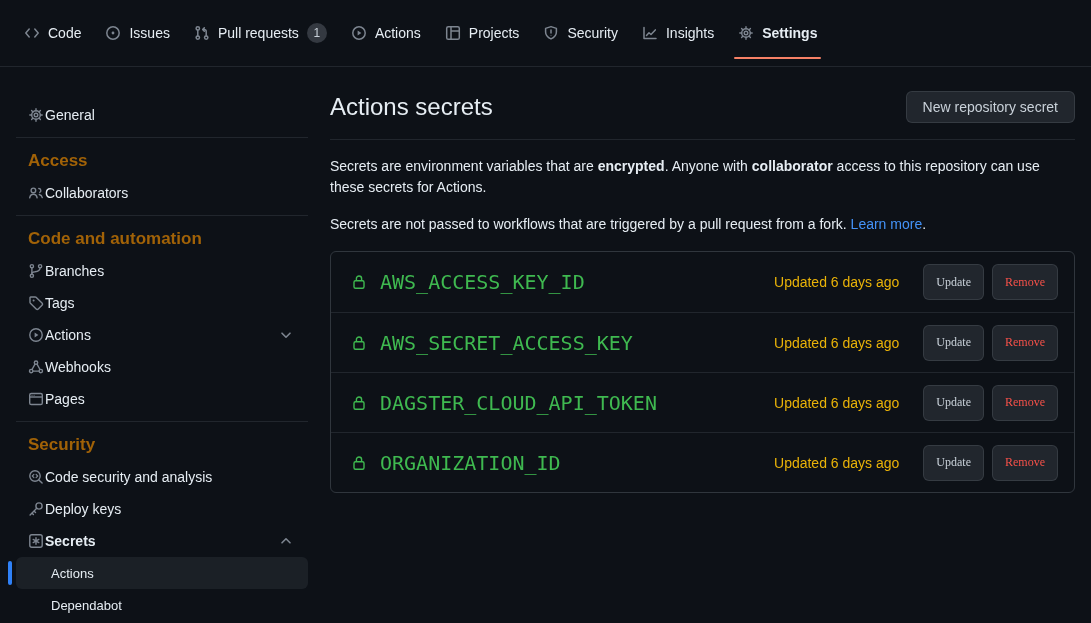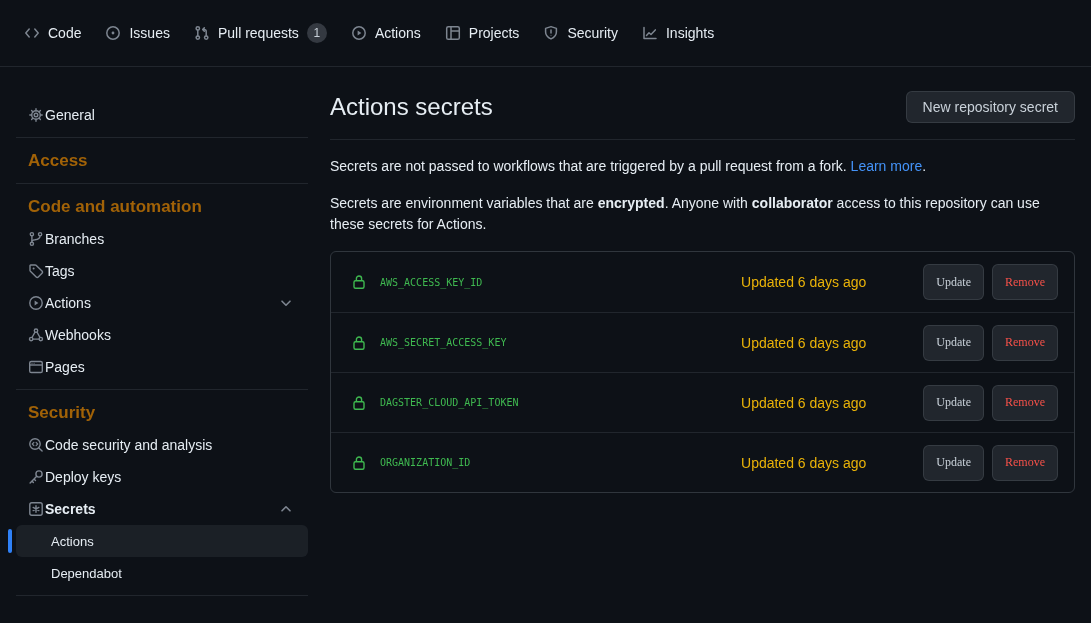--- a/index.html
+++ b/index.html
@@ -43,32 +43,32 @@
   .bold { font-weight:700; }
   .fs13 { font-size:13px; }
 
   
   .main { flex:1; padding:24px 16px 0 16px; }
   .main-header { display:flex; align-items:center; justify-content:space-between;gap:23px; }
   .page-title { font-size:24px; font-weight:400; color:#e6edf3; }
   .btn { display:inline-flex; align-items:center; justify-content:center;
     background:#21262d; border:1px solid rgba(240,246,252,0.1); border-radius:6px;
     color:#c9d1d9; font-weight:500; cursor:pointer;
-    font-family:"Liberation Sans", sans-serif;margin-left:33px; }
+    font-family:"Liberation Sans", sans-serif; }
   .btn-primary-header { height:32px; padding:0 16px; font-size:14px; }
   .main-divider { border:none; border-top:1px solid #21262d; margin-top:16px; }
   .desc { margin-top:16px; line-height:21px; color:#e6edf3; max-width:745px; }
   .desc b { font-weight:700; }
   .link { color:#4493f8; text-decoration:none; cursor:pointer; }
 
   .secrets-table { margin-top:16px; border:1px solid #30363d; border-radius:6px; }
   .secret-row { display:flex; align-items:center; height:60px; padding:0 16px 0 20px; }
   .secret-row + .secret-row { border-top:1px solid #21262d; }
   .secret-name { margin-left:13px; font-family:"DejaVu Sans Mono", monospace;
-    font-size:10px; color:#3fb950; }
+    font-size:20px; color:#3fb950; }
   .row-spacer { flex:1; }
   .updated { color:#eab308; margin-right:24px; }
   .btn-row { height:36px; padding:0 12px; font-size:12px; font-weight:500;font-family:Liberation Serif, serif; }
   .btn-row + .btn-row { margin-left:8px; }
   .btn-danger { color:#f85149; }
 </style>
 </head>
 <body>
 
 <header class="topnav">
@@ -118,35 +118,52 @@
       </svg>
     <span>Security</span>
   </div>
   <div class="nav-item">
     <svg class="ic" width="16" height="16" viewBox="0 0 16 16" fill="none" stroke="currentColor" stroke-width="1.5" stroke-linecap="round" stroke-linejoin="round">
         <path d="M2 2.5v11h12"></path>
         <path d="M4.5 10.5 7 7.7l2 1.8 4.3-4.6"></path>
       </svg>
     <span>Insights</span>
   </div>
+  <div class="nav-item active">
+    <svg class="ic" width="16" height="16" viewBox="0 0 16 16" fill="none" stroke="currentColor" stroke-width="1.4" stroke-linecap="round">
+        <circle cx="8" cy="8" r="4.3"></circle>
+        <circle cx="8" cy="8" r="1.8"></circle>
+        <path d="M12.3 8h1.9M8 12.3v1.9M3.7 8H1.8M8 3.7V1.8M11.05 11.05l1.35 1.35M4.95 11.05 3.6 12.4M4.95 4.95 3.6 3.6M11.05 4.95l1.35-1.35"></path>
+      </svg>
+    <span>Settings</span>
+  </div>
 </header>
 
 <div class="layout">
 
   <nav class="sidebar">
     <div class="side-item">
       <svg class="ic" width="16" height="16" viewBox="0 0 16 16" fill="none" stroke="currentColor" stroke-width="1.4" stroke-linecap="round">
           <circle cx="8" cy="8" r="4.3"></circle>
           <circle cx="8" cy="8" r="1.8"></circle>
           <path d="M12.3 8h1.9M8 12.3v1.9M3.7 8H1.8M8 3.7V1.8M11.05 11.05l1.35 1.35M4.95 11.05 3.6 12.4M4.95 4.95 3.6 3.6M11.05 4.95l1.35-1.35"></path>
         </svg>
       <span>General</span>
     </div>
     <hr class="side-divider">
     <div class="side-header">Access</div>
+    <div class="side-item">
+      <svg class="ic" width="16" height="16" viewBox="0 0 16 16" fill="none" stroke="currentColor" stroke-width="1.4" stroke-linecap="round">
+          <circle cx="5.4" cy="5.4" r="2.3"></circle>
+          <path d="M1.7 12.9c.4-2.3 1.9-3.6 3.7-3.6s3.3 1.3 3.7 3.6"></path>
+          <path d="M10.8 3.5a2 2 0 0 1 .9 3.8"></path>
+          <path d="M11.3 9.5c1.6.4 2.7 1.5 3 3.1"></path>
+        </svg>
+      <span>Collaborators</span>
+    </div>
     <hr class="side-divider">
     <div class="side-header">Code and automation</div>
     <div class="side-item">
       <svg class="ic" width="16" height="16" viewBox="0 0 16 16" fill="none" stroke="currentColor" stroke-width="1.4" stroke-linecap="round">
           <circle cx="3.9" cy="3.2" r="1.6"></circle>
           <circle cx="3.9" cy="12.8" r="1.6"></circle>
           <circle cx="12.1" cy="3.2" r="1.6"></circle>
           <path d="M3.9 4.8v6.4"></path>
           <path d="M12.1 4.8c0 3-2.6 3.7-5.1 4-1.2.1-2.3.5-3.1 1.3"></path>
         </svg>
@@ -225,23 +242,23 @@
     <hr class="side-divider">
   </nav>
 
   <main class="main">
     <div class="main-header">
       <h2 class="page-title">Actions secrets</h2>
       <button class="btn btn-primary-header">New repository secret</button>
     </div>
     <hr class="main-divider">
 
+    <p class="desc"><span>Secrets are environment variables that are </span><b>encrypted</b><span>. Anyone with </span><b>collaborator</b><span> access to this repository can use these secrets for Actions.</span></p>
+
     <p class="desc"><span>Secrets are not passed to workflows that are triggered by a pull request from a fork. </span><a class="link">Learn more</a><span>.</span></p>
-
-    <p class="desc"><span>Secrets are environment variables that are </span><b>encrypted</b><span>. Anyone with </span><b>collaborator</b><span> access to this repository can use these secrets for Actions.</span></p>
 
     <div class="secrets-table">
 
       <div class="secret-row">
         <svg class="ic green" width="16" height="16" viewBox="0 0 16 16" fill="none" stroke="currentColor" stroke-width="1.4" stroke-linejoin="round">
             <rect x="3" y="6.8" width="10" height="7.4" rx="1.5"></rect>
             <path d="M5.4 6.8V4.6a2.6 2.6 0 0 1 5.2 0v2.2"></path>
           </svg>
         <span class="secret-name">AWS_ACCESS_KEY_ID</span>
         <span class="row-spacer"></span>

